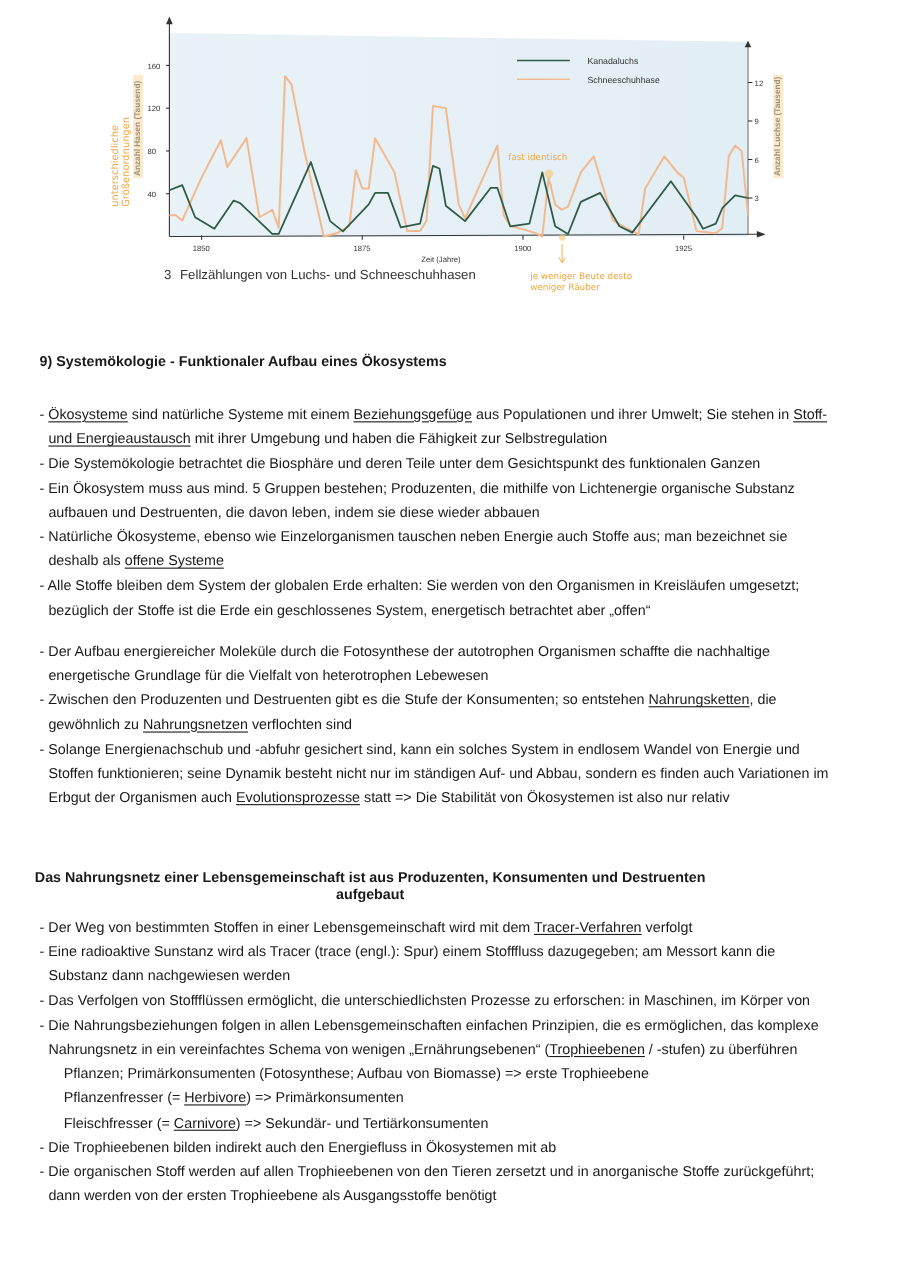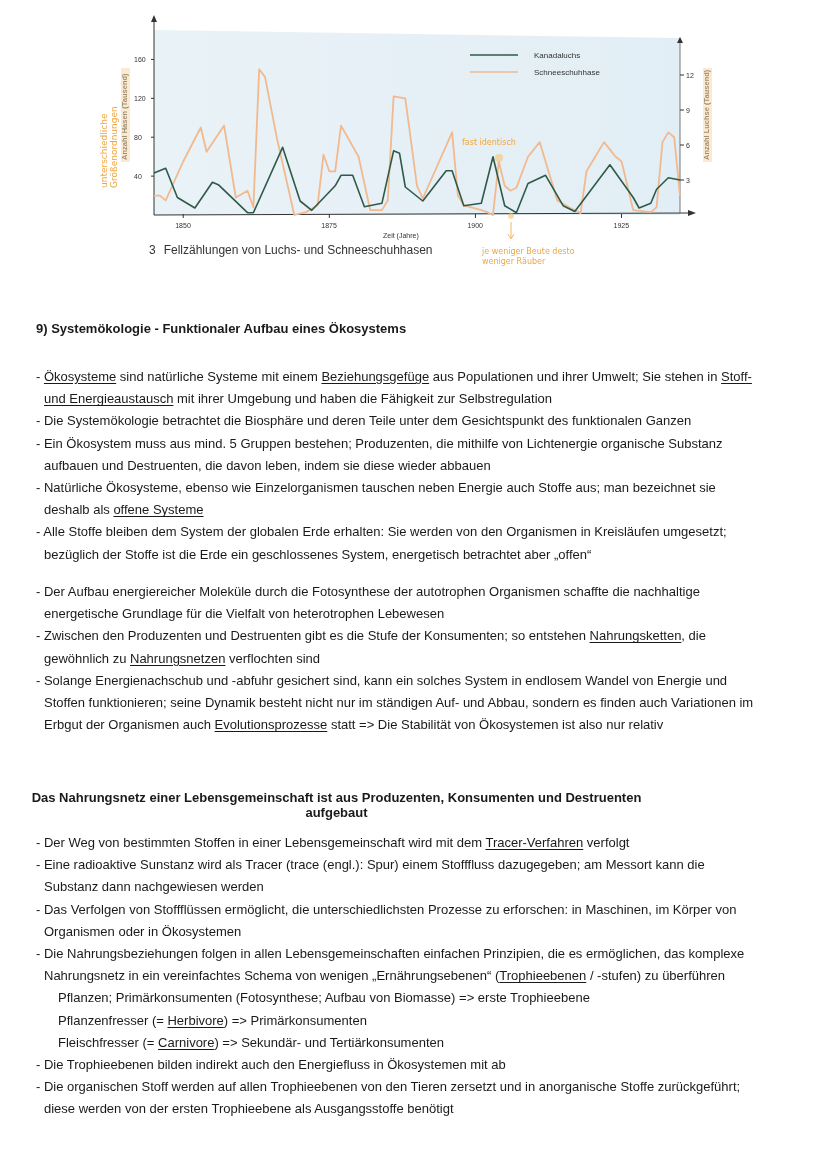--- a/index.html
+++ b/index.html
@@ -122,22 +122,21 @@
     <div class="line indent">Stoffen funktionieren; seine Dynamik besteht nicht nur im ständigen Auf- und Abbau, sondern es finden auch Variationen im</div>
     <div class="line indent">Erbgut der Organismen auch <u>Evolutionsprozesse</u> statt =&gt; Die Stabilität von Ökosystemen ist also nur relativ</div>
   </div>
 
 <div class="subtitle">Das Nahrungsnetz einer Lebensgemeinschaft ist aus Produzenten, Konsumenten und Destruenten aufgebaut</div>
 <div class="text-block" style="top:832px">
     <div class="line">- Der Weg von bestimmten Stoffen in einer Lebensgemeinschaft wird mit dem <u>Tracer-Verfahren</u> verfolgt</div>
     <div class="line">- Eine radioaktive Sunstanz wird als Tracer (trace (engl.): Spur) einem Stofffluss dazugegeben; am Messort kann die</div>
     <div class="line indent">Substanz dann nachgewiesen werden</div>
     <div class="line">- Das Verfolgen von Stoffflüssen ermöglicht, die unterschiedlichsten Prozesse zu erforschen: in Maschinen, im Körper von</div>
-    <div class="line indent">Organismen oder in Ökosystemen</div>
     <div class="line">- Die Nahrungsbeziehungen folgen in allen Lebensgemeinschaften einfachen Prinzipien, die es ermöglichen, das komplexe</div>
     <div class="line indent">Nahrungsnetz in ein vereinfachtes Schema von wenigen „Ernährungsebenen“ (<u>Trophieebenen</u> / -stufen) zu überführen</div>
     <div class="line indent2">Pflanzen; Primärkonsumenten (Fotosynthese; Aufbau von Biomasse) =&gt; erste Trophieebene</div>
     <div class="line indent2">Pflanzenfresser (= <u>Herbivore</u>) =&gt; Primärkonsumenten</div>
     <div class="line indent2">Fleischfresser (= <u>Carnivore</u>) =&gt; Sekundär- und Tertiärkonsumenten</div>
     <div class="line">- Die Trophieebenen bilden indirekt auch den Energiefluss in Ökosystemen mit ab</div>
     <div class="line">- Die organischen Stoff werden auf allen Trophieebenen von den Tieren zersetzt und in anorganische Stoffe zurückgeführt;</div>
-    <div class="line indent">diese werden von der ersten Trophieebene als Ausgangsstoffe benötigt</div>
+    <div class="line indent">dann werden von der ersten Trophieebene als Ausgangsstoffe benötigt</div>
   </div>
 
 </body></html>

